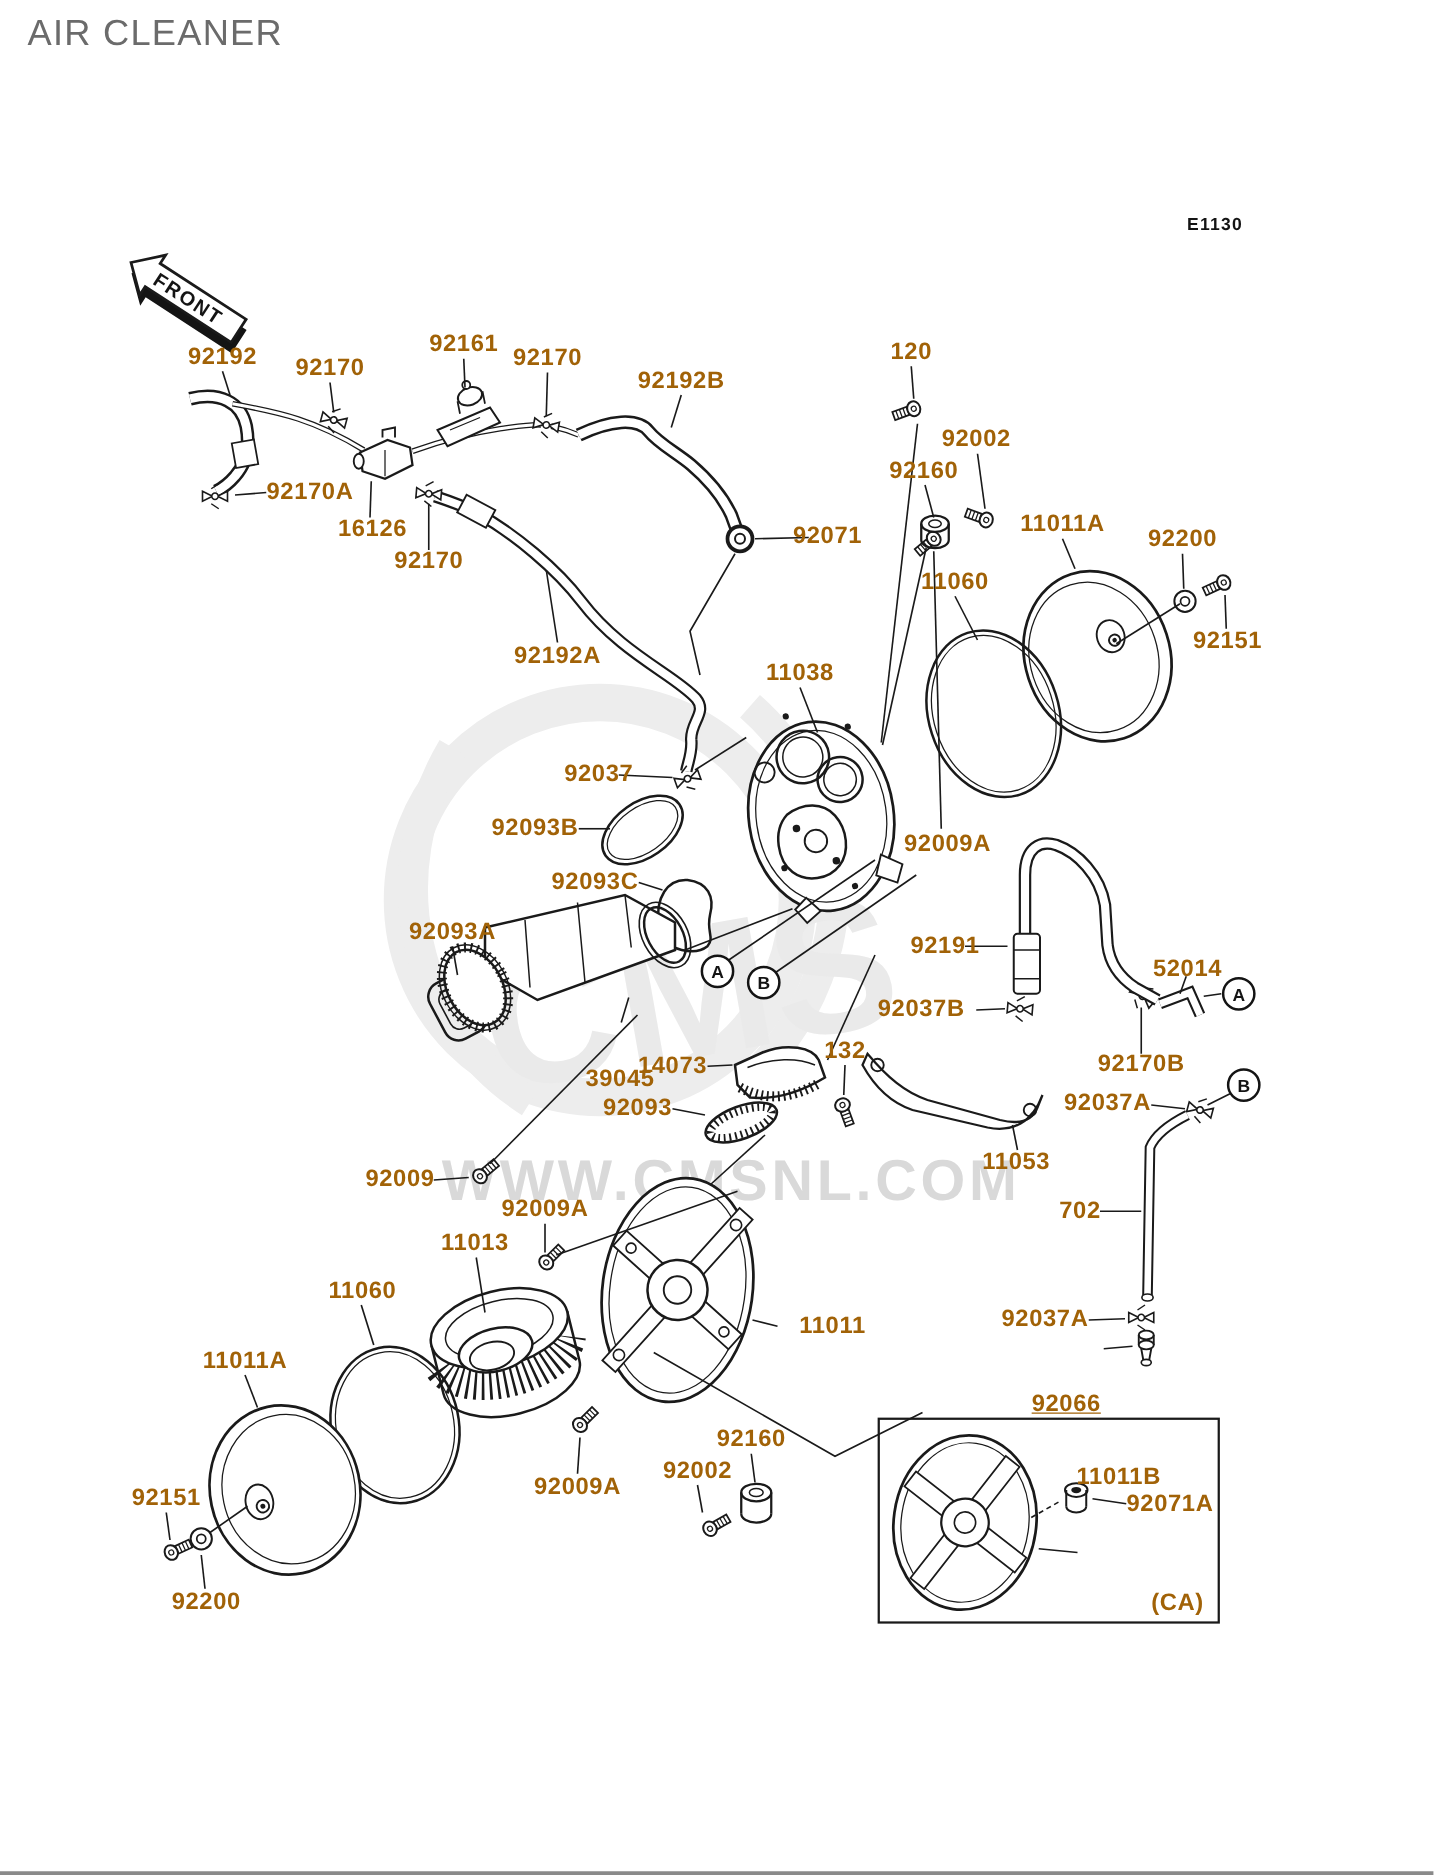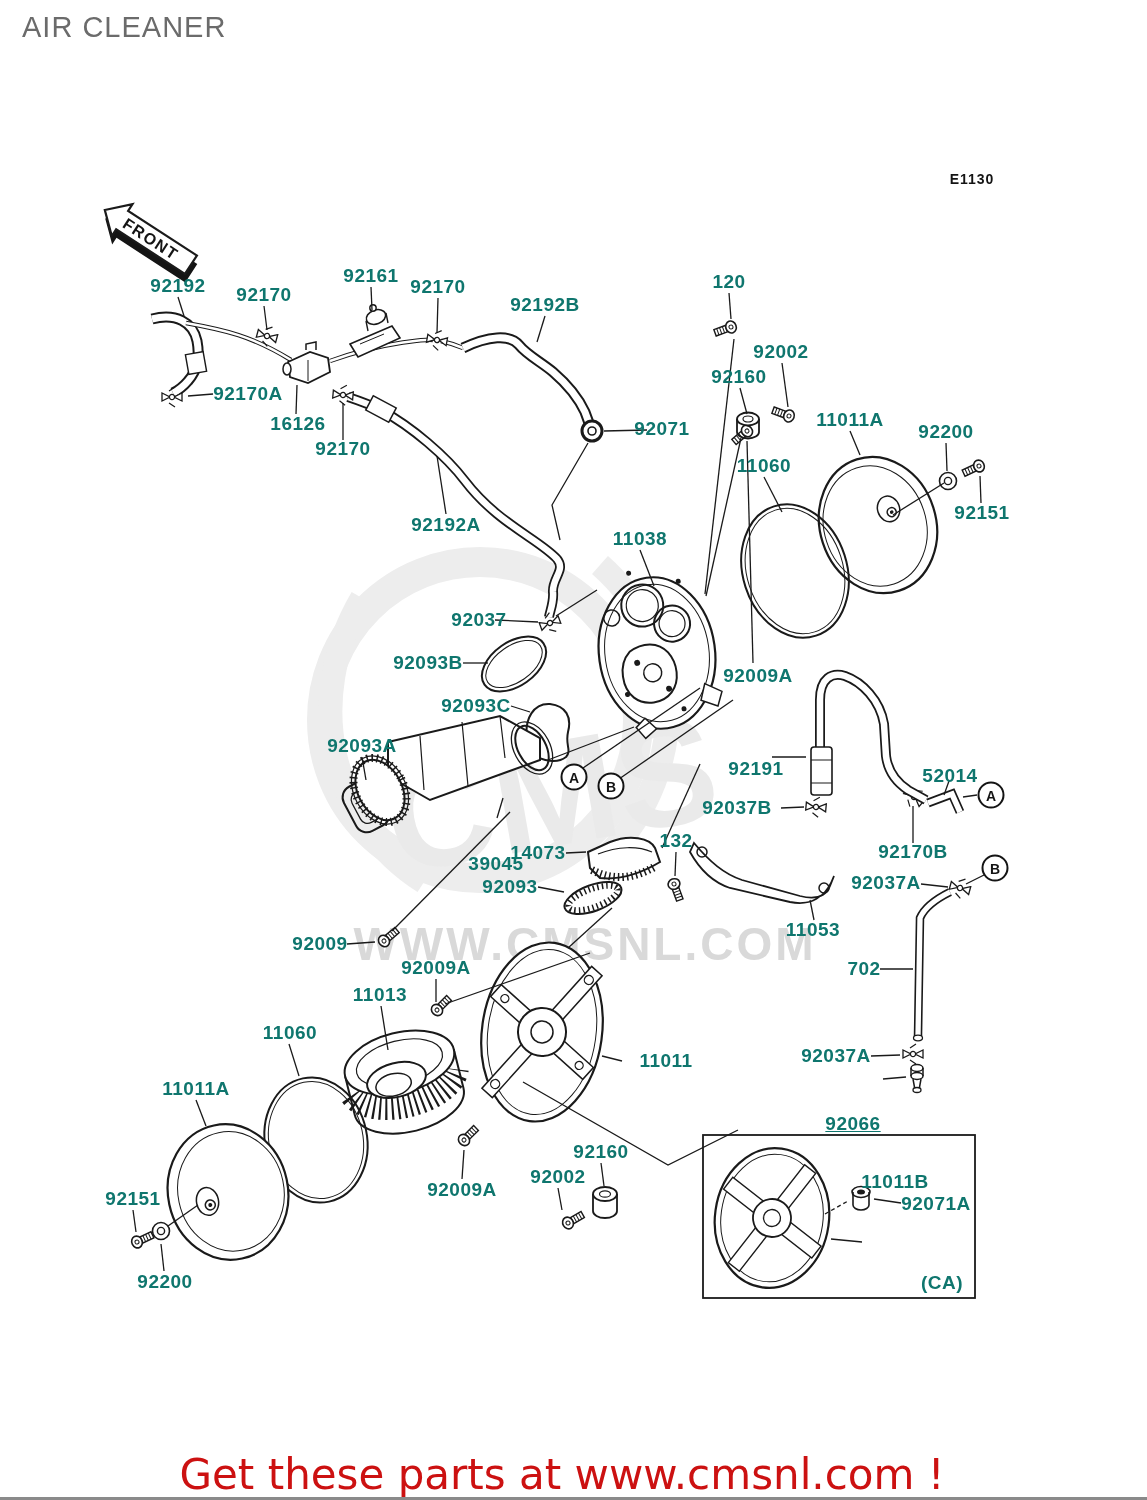--- a/index.html
+++ b/index.html
@@ -3,21 +3,21 @@
 <meta charset="utf-8">
 <style>
   html,body{margin:0;padding:0;background:#fff;}
   .stage{position:relative;width:1147px;height:1500px;background:#fff;overflow:hidden;
          font-family:"Liberation Sans",sans-serif;}
   .title{position:absolute;left:22px;top:11px;font-size:29px;color:#6b6b6b;
          letter-spacing:1px;white-space:nowrap;}
   .code{position:absolute;left:972px;top:179px;transform:translate(-50%,-50%);
         font-weight:bold;font-size:14px;letter-spacing:1px;color:#141414;}
   .plabel{position:absolute;transform:translate(-50%,-50%);font-weight:bold;font-size:19px;
-          letter-spacing:.5px;color:#0f766e;white-space:nowrap;}
+          letter-spacing:.5px;color:#a16207;white-space:nowrap;}
   .refc{position:absolute;transform:translate(-50%,-50%);width:23px;height:23px;
         border:2px solid #141414;border-radius:50%;font-weight:bold;font-size:14px;
         color:#141414;display:flex;align-items:center;justify-content:center;background:#fff;}
   .footer{position:absolute;left:562px;top:1474px;transform:translate(-50%,-50%);
           font-size:42px;color:#cc1111;white-space:nowrap;
           font-family:"DejaVu Sans",sans-serif;cursor:pointer;}
   .bottombar{position:absolute;left:0;bottom:0;width:100%;height:3px;background:#8a8a8a;}
   svg.canvas{position:absolute;left:0;top:0;}
   .ln{stroke:#1a1a1a;fill:none;}
   .fw{fill:#fff;stroke:#1a1a1a;}
@@ -385,21 +385,21 @@
       <div class="plabel" style="left: 982px; top: 513px;">92151</div>
       <div class="plabel" style="left: 764px; top: 466px;">11060</div>
       <div class="plabel" style="left: 662px; top: 429px;">92071</div>
       <div class="plabel" style="left: 446px; top: 525px;">92192A</div>
       <div class="plabel" style="left: 640px; top: 539px;">11038</div>
       <div class="plabel" style="left: 479px; top: 620px;">92037</div>
       <div class="plabel" style="left: 428px; top: 663px;">92093B</div>
       <div class="plabel" style="left: 758px; top: 676px;">92009A</div>
       <div class="plabel" style="left: 476px; top: 706px;">92093C</div>
       <div class="plabel" style="left: 362px; top: 746px;">92093A</div>
-      <div class="plabel" style="left: 756px; top: 757px; margin-top: 12px;">92191</div>
+      <div class="plabel" style="left: 756px; top: 757px;">92191</div>
       <div class="plabel" style="left: 950px; top: 776px;">52014</div>
       <div class="plabel" style="left: 737px; top: 808px;">92037B</div>
       <div class="plabel" style="left: 496px; top: 864px;">39045</div>
       <div class="plabel" style="left: 538px; top: 853px; text-align: center;">14073</div>
       <div class="plabel" style="left: 676px; top: 841px;">132</div>
       <div class="plabel" style="left: 913px; top: 852px;">92170B</div>
       <div class="plabel" style="left: 510px; top: 887px;">92093</div>
       <div class="plabel" style="left: 886px; top: 883px;">92037A</div>
       <div class="plabel" style="left: 813px; top: 930px;">11053</div>
       <div class="plabel" style="left: 320px; top: 944px;">92009</div>
@@ -417,15 +417,14 @@
       <div class="plabel" style="left: 558px; top: 1177px;">92002</div>
       <div class="plabel" style="left: 936px; top: 1204px;">92071A</div>
       <div class="plabel" style="left: 895px; top: 1182px;">11011B</div>
       <div class="plabel" style="left: 942px; top: 1283px;">(CA)</div>
       <div class="plabel" style="left: 165px; top: 1282px;">92200</div>
       <div class="refc" style="left: 574px; top: 777px;">A</div>
       <div class="refc" style="left: 611px; top: 786px;">B</div>
       <div class="refc" style="left: 991px; top: 795px;">A</div>
       <div class="refc" style="left: 995px; top: 868px;">B</div>
     </div>
-  <div class="footer">Get these parts at www.cmsnl.com !</div>
   <div class="bottombar"></div>
 </div>
 
 </body></html>

